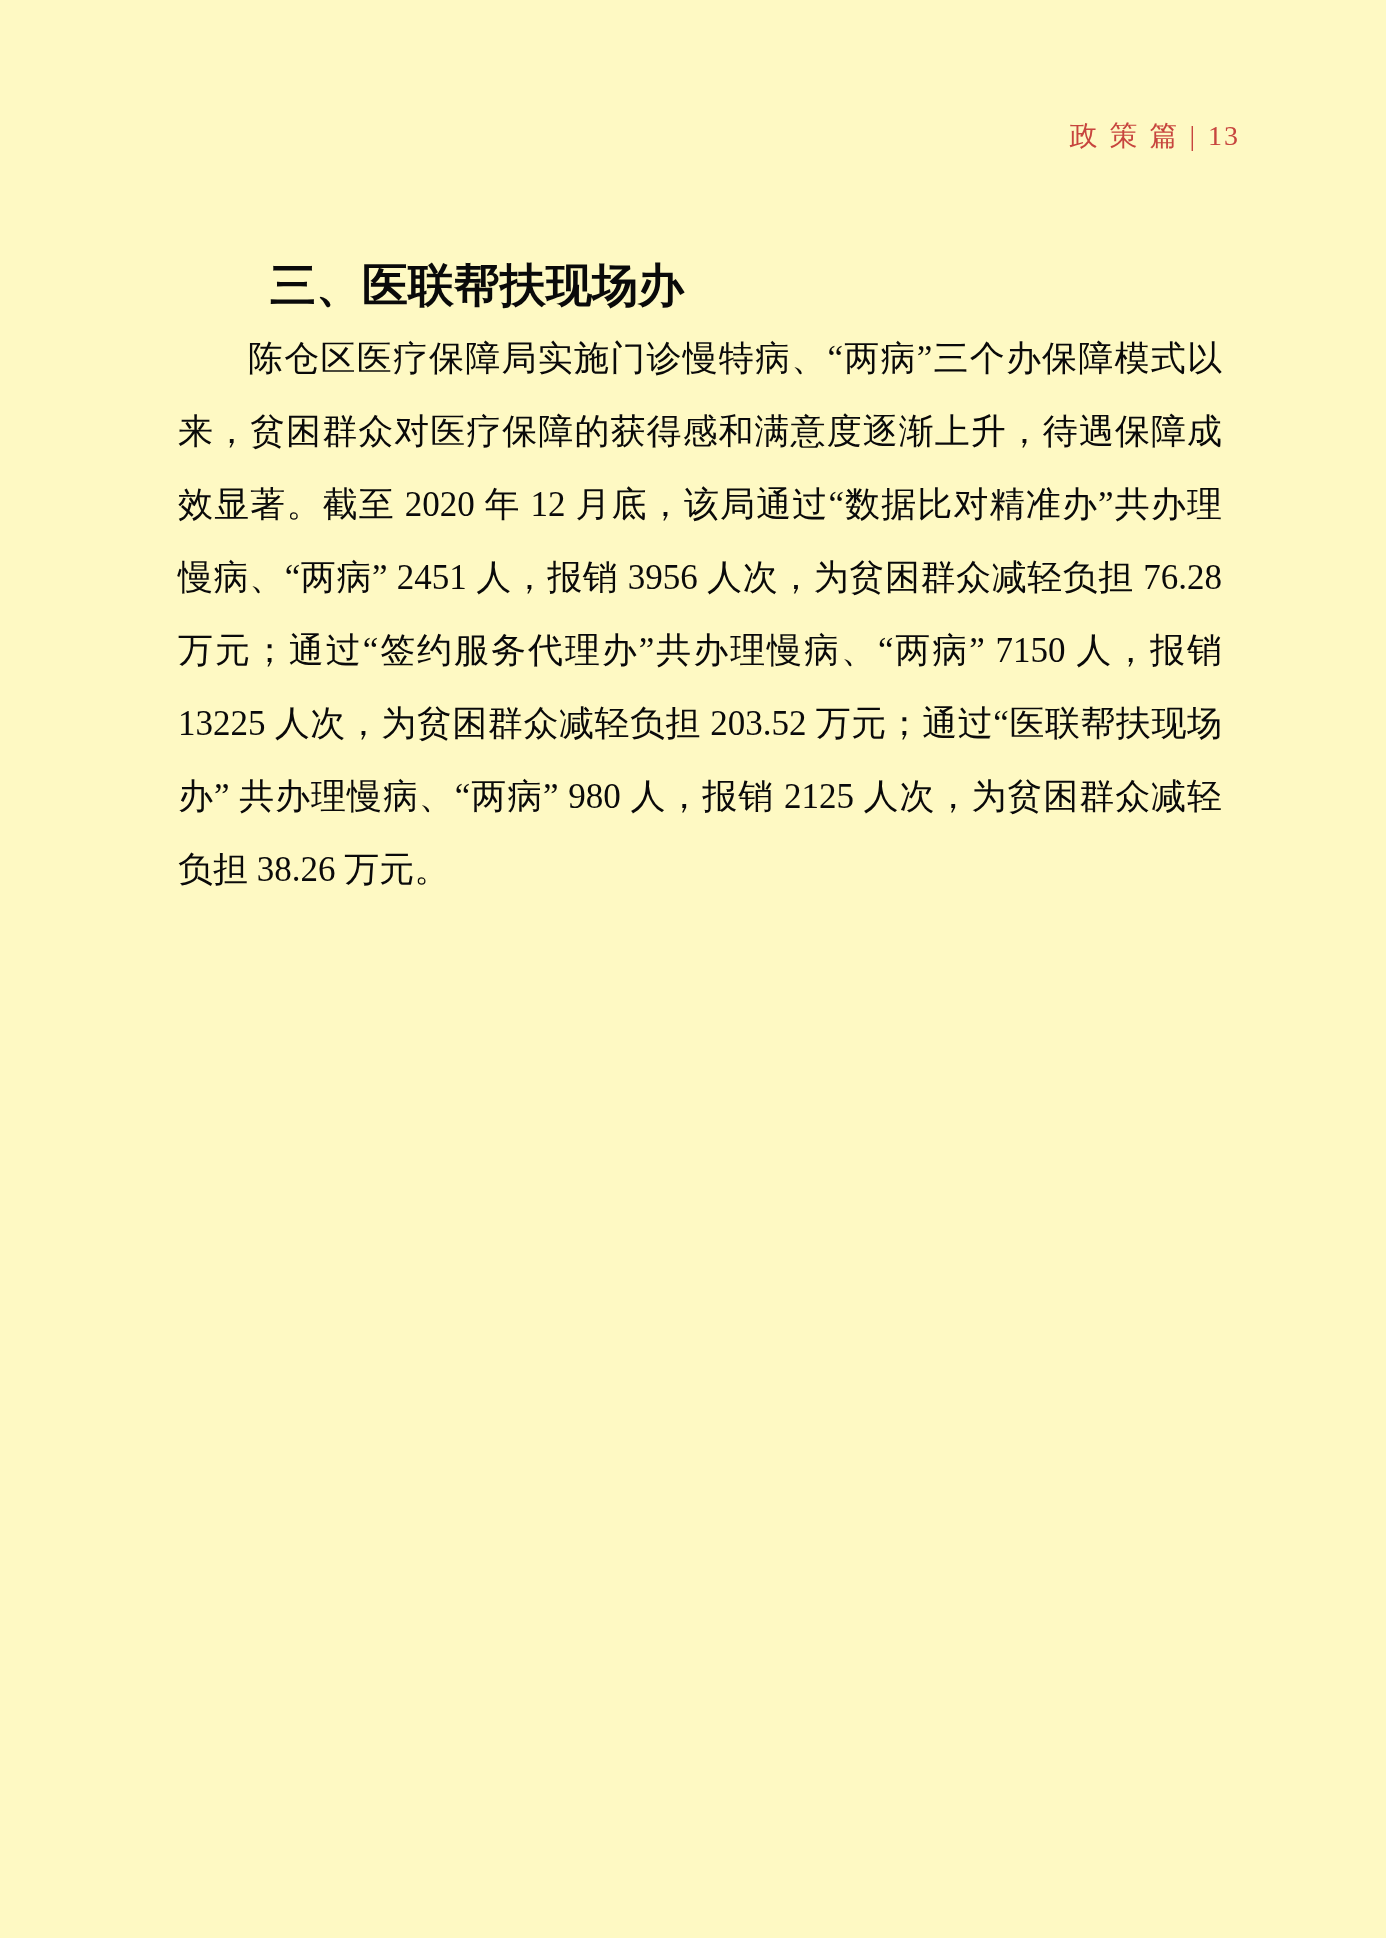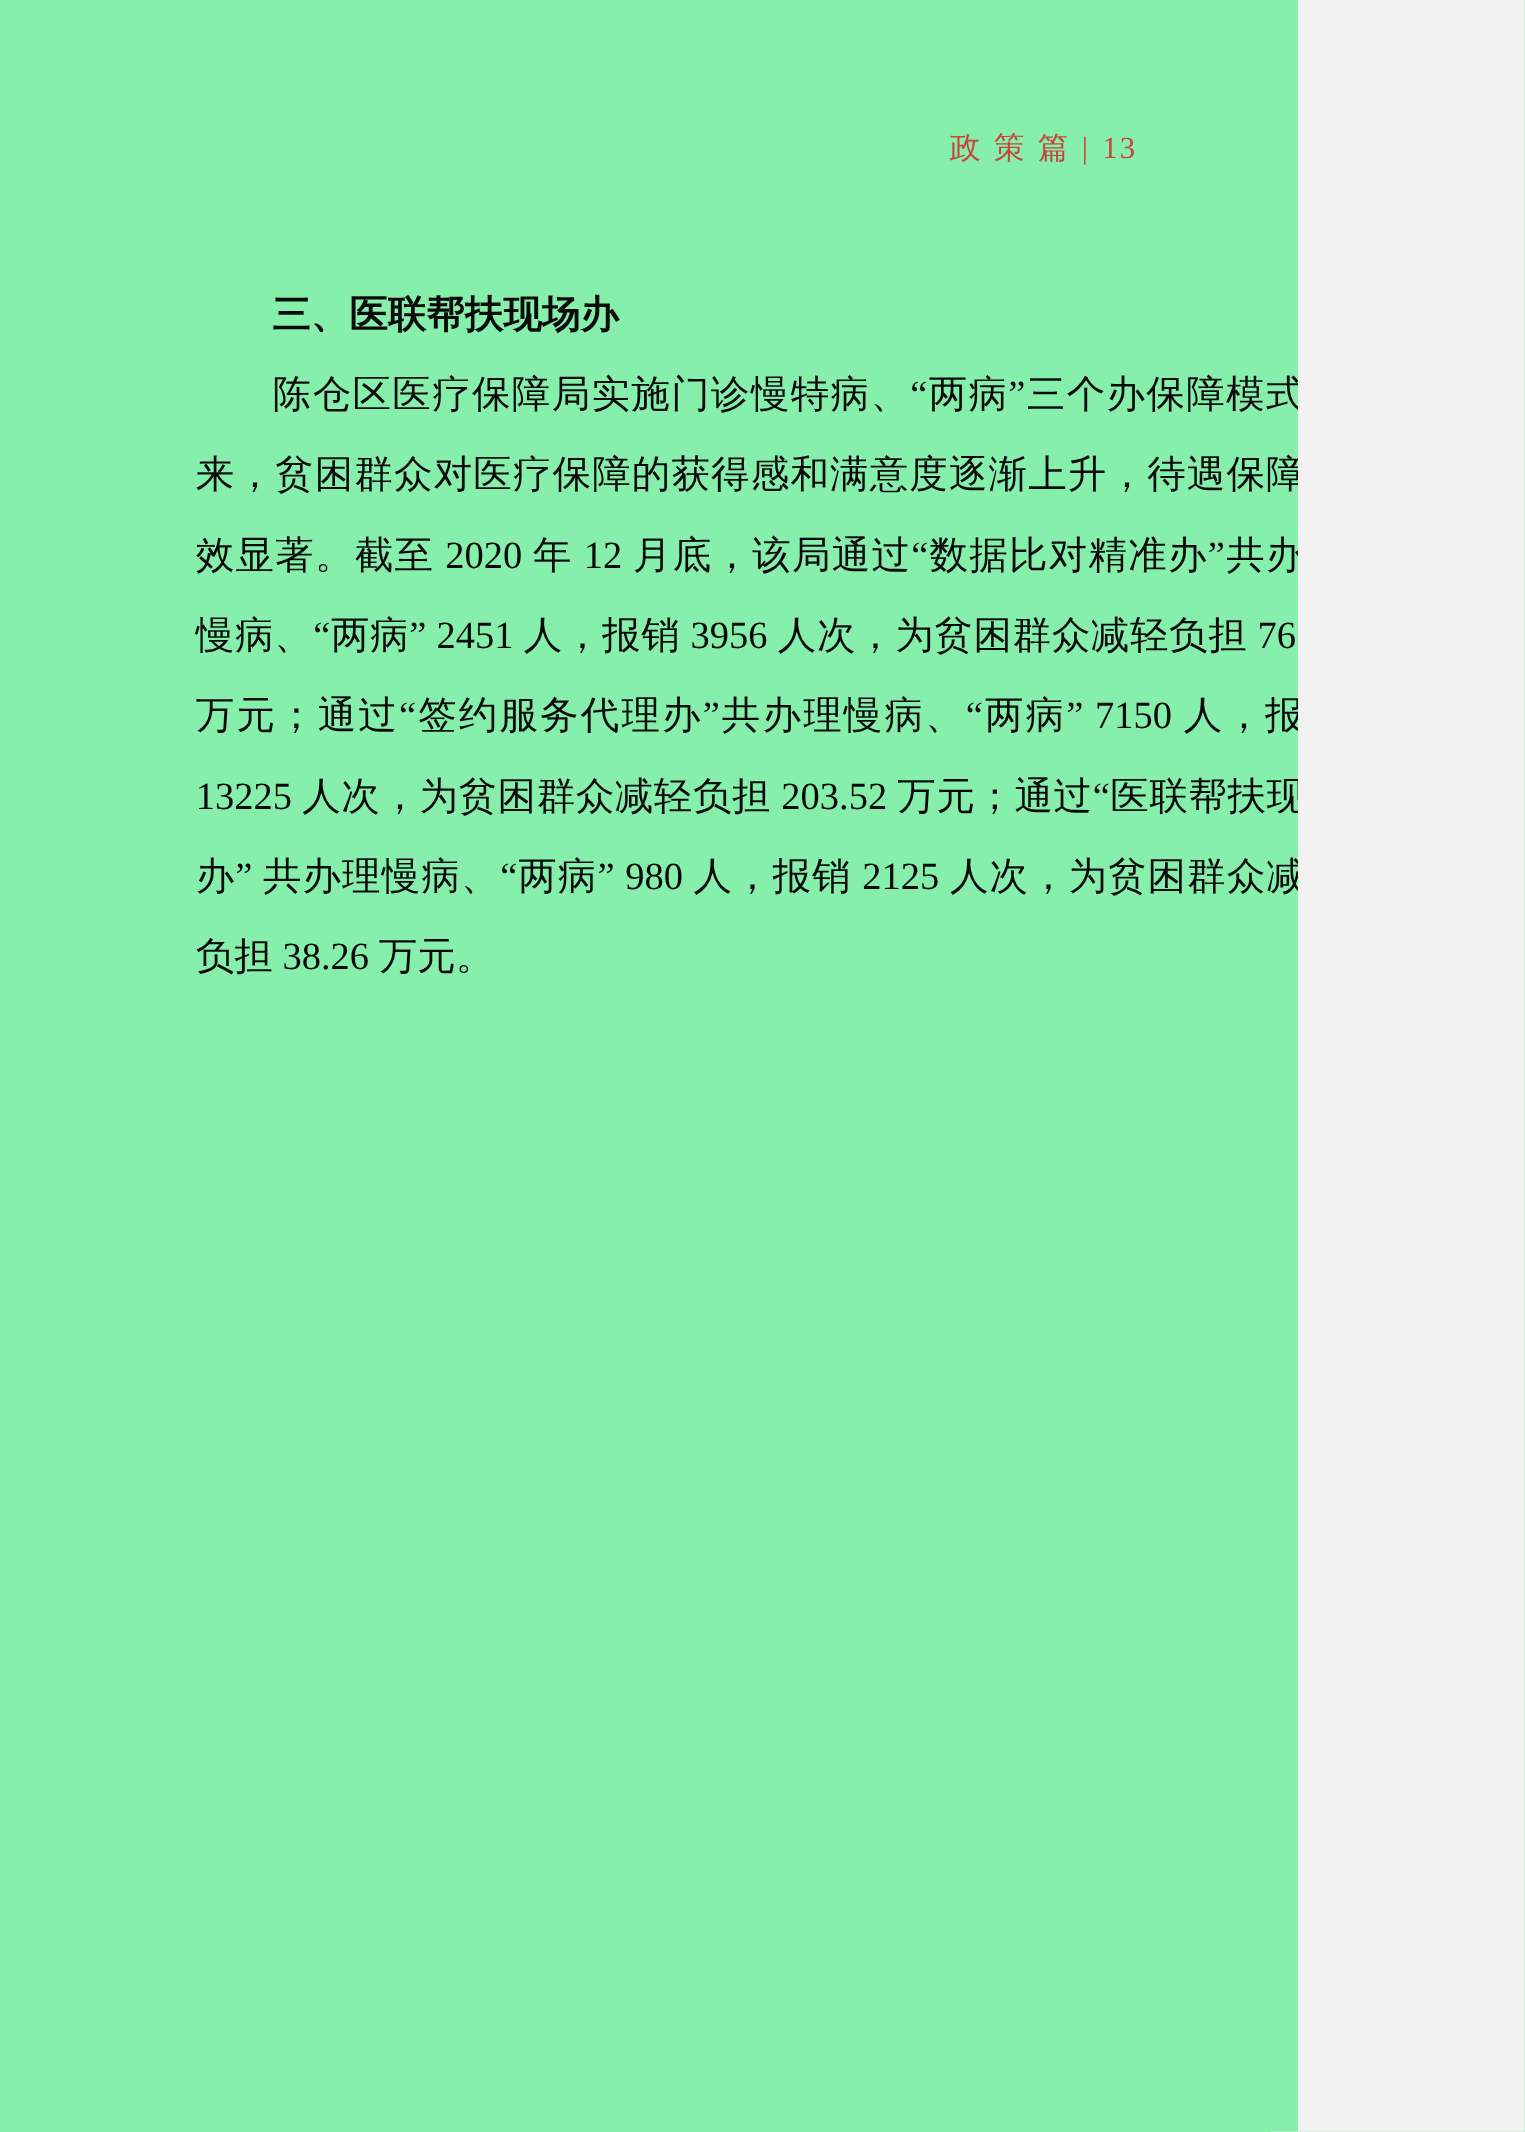--- a/index.html
+++ b/index.html
@@ -7,23 +7,23 @@
     padding: 0;
   }
   body {
     width: 1386px;
     height: 1938px;
     background: #f2f2f2;
     font-family: "Liberation Serif", "DejaVu Serif", serif;
   }
   .page {
     position: relative;
-    width: 1180px;
+    width: 1386px;
     height: 1938px;
-    background: #86efac;
+    background: #fef9c3;
     color: #0a0a0a;
     overflow: hidden;
   }
   .page-header {
     position: absolute;
     top: 116px;
     right: 146px;
     font-size: 28px;
     line-height: 40px;
     color: #c7453e;
@@ -52,21 +52,21 @@
   }
   .para {
     margin: 0;
     text-indent: 2em;
   }
   .para.no-indent {
     text-indent: 0;
   }
   .heading {
     margin: 0;
-    font-size: 35px;
+    font-size: 46px;
     line-height: 73px;
     font-weight: bold;
     text-indent: 2em;
     font-family: "Liberation Sans", "DejaVu Sans", sans-serif;
     text-align: left;
   }
 </style>
 </head>
 <body>
 

